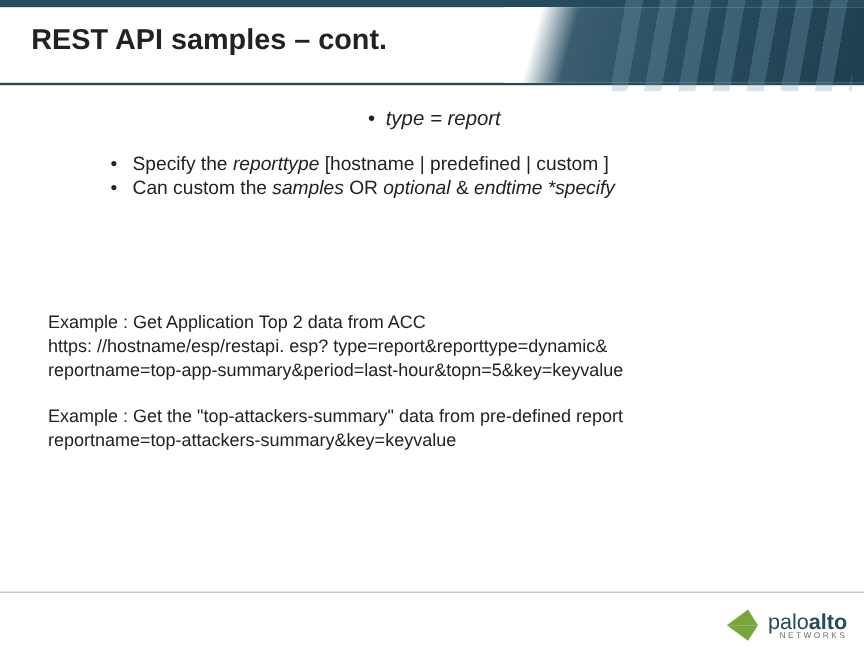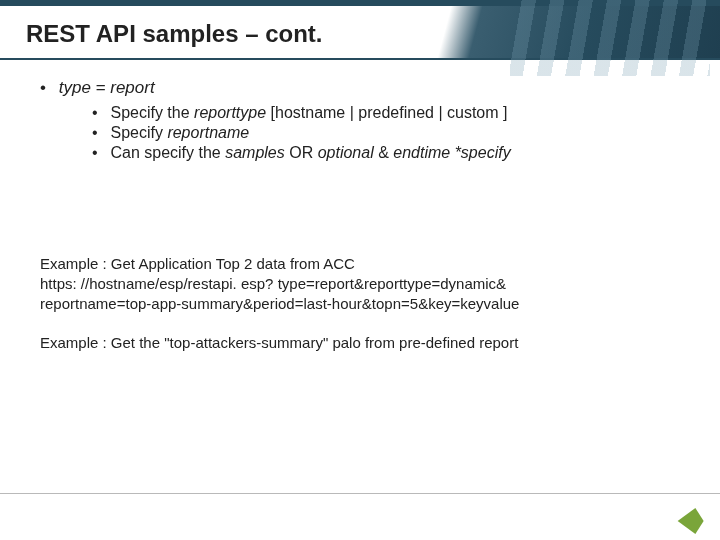--- a/index.html
+++ b/index.html
@@ -7,21 +7,21 @@
     width: 720px;
     height: 540px;
     font-family: Arial, Helvetica, sans-serif;
     background: #ffffff;
     position: relative;
     overflow: hidden;
   }
   .header-bar {
     position: relative;
     background: #ffffff;
-    height: 60px;
+    height: 71px;
     border-top: 6px solid #264b5d;
     border-bottom: 2px solid #264b5d;
   }
   .header-bg {
     position: absolute;
     right: 0;
     top: 0;
     bottom: 0;
     width: 300px;
     background: linear-gradient(105deg, #ffffff 0%, #ffffff 10%, #3a5e70 20%, #264b5d 55%, #1f3f50 100%);
@@ -45,21 +45,22 @@
     font-weight: bold;
     color: #222;
     padding: 14px 0 0 26px;
   }
   .content {
     padding: 18px 40px 0 40px;
     font-size: 17px;
     color: #222;
   }
   .lvl1 {
-    margin-bottom: 6px;
+    margin-bottom: 20px;
+    text-align: center;
   }
   .lvl1 .dot { display:inline-block; width:14px; })
   .lvl1-text { }
   .type-report { font-style: italic; font-weight: normal; }
   .sub-list {
     font-size: 16px;
     padding-left: 52px;
   }
   .sub-list .row { margin-bottom: 2px; white-space: nowrap; }
   .sub-list .sdot { display:inline-block; width:14px; }
@@ -132,40 +133,43 @@
     <span class="dot">•</span>
     <span class="type-report" style="font-style:italic;">type = report</span>
   </div>
   <div class="sub-list">
     <div class="row">
       <span class="sdot">•</span>
       <span>Specify the </span><span class="italic">reporttype</span><span> [hostname | predefined | custom ]</span>
     </div>
     <div class="row">
       <span class="sdot">•</span>
-      <span>Specify </span><span class="italic">reportname</span>
-    </div>
-    <div class="row">
-      <span class="sdot">•</span>
-      <span>Can specify the </span><span class="italic">samples</span><span>  OR </span><span class="italic">optional</span><span> &amp; </span><span class="italic">endtime</span><span class="italic"> *specify</span>
+      <span>Can custom the </span><span class="italic">samples</span><span>  OR </span><span class="italic">optional</span><span> &amp; </span><span class="italic">endtime</span><span class="italic"> *specify</span>
     </div>
   </div>
 </div>
 
 <div class="examples">
   <div class="ex-block">
     <div>Example : Get  Application Top 2 data from ACC</div>
     <div>https: //hostname/esp/restapi. esp? type=report&amp;reporttype=dynamic&amp;</div>
     <div>reportname=top-app-summary&amp;period=last-hour&amp;topn=5&amp;key=keyvalue</div>
   </div>
   <div class="ex-block">
-    <div>Example : Get the "top-attackers-summary" palo from pre-defined report</div>
+    <div>Example : Get the "top-attackers-summary" data from pre-defined report</div>
+    <div>reportname=top-attackers-summary&amp;key=keyvalue</div>
   </div>
 </div>
 
 <div class="footer-line"></div>
 
 <div class="logo-wrap">
   <div class="logo-mark">
     <div class="m1"></div>
       <div class="m2"></div>
   </div>
+  <div>
+    <div class="logo-text">
+      <span class="light">palo</span><span class="heavy">alto</span>
+    </div>
+    <div class="logo-sub">NETWORKS</div>
+  </div>
 </div>
 
 </body></html>

